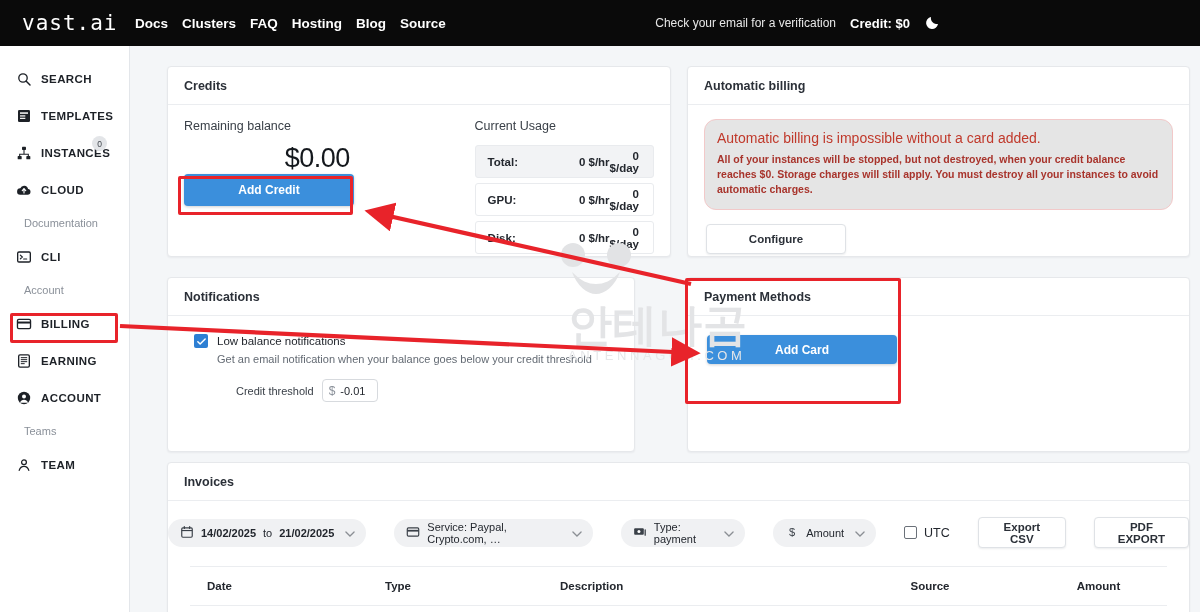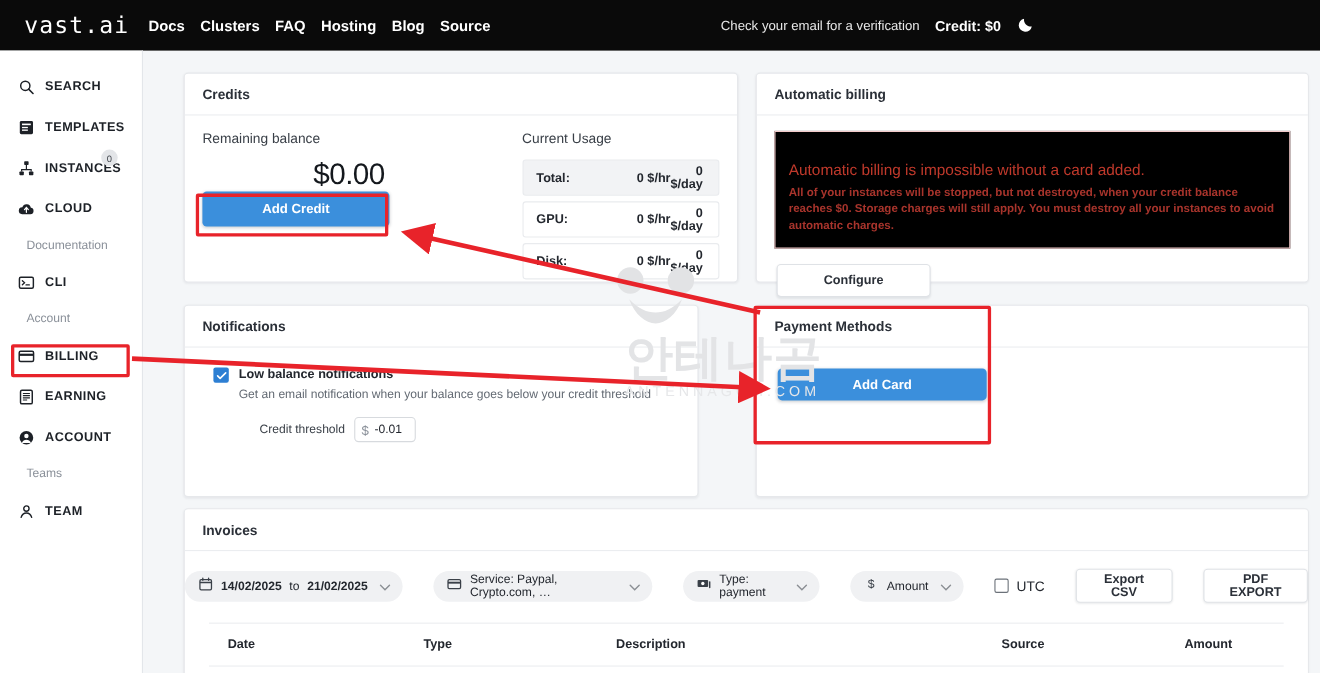--- a/index.html
+++ b/index.html
@@ -98,41 +98,41 @@
   }
   .usage-row.alt { background: #f2f3f5; }
   .u-name { width: 68px; padding-left: 12px; }
   .u-hr { width: 66px; text-align: right; }
   .u-day { flex: 1; text-align: right; padding-right: 14px; }
 
   
   #autob-card { left: 557px; top: 20px; width: 503px; height: 191px; }
   .alert {
     margin: 14px 16px 0 16px; border: 1px solid #f2c9c9;
-    background: #000000; border-radius: 0; padding: 26px 12px 11px 12px;
+    background: #e5e5e5; border-radius: 12px; padding: 10px 12px 11px 12px;
   }
   .alert-title { font-size: 14px; color: #c0392b; margin-bottom: 6px; }
   .alert-body { font-size: 10.5px; font-weight: bold; color: #a8342c; line-height: 1.45; }
   .btn-white {
     background: #fff; border: 1px solid #dfe2e6; border-radius: 4px;
     font-size: 11.5px; font-weight: bold; color: #2b3038; cursor: pointer;
     box-shadow: 0 1px 2px rgba(16,24,40,.08);
   }
   #configure-btn { margin: 14px 0 0 18px; width: 140px; height: 30px; }
 
   
   #notif-card { left: 37px; top: 231px; width: 468px; height: 175px; }
   .notif-body { padding: 18px 0 0 26px; }
   .chk-line { display: flex; align-items: center; gap: 9px; }
   .chk {
     width: 14px; height: 14px; background: #2d7fd3; border-radius: 2px;
     display: flex; align-items: center; justify-content: center;
   }
   .chk svg { width: 11px; height: 11px; }
-  .chk-lbl { font-size: 11.5px; font-weight: bold; color: #23272e; }
+  .chk-lbl { font-size: 11.5px; font-weight: normal; color: #23272e; }
   .notif-desc { font-size: 11px; color: #636a73; margin: 5px 0 0 23px; }
   .thresh-line { display: flex; align-items: center; gap: 8px; margin: 14px 0 0 42px; }
   .thresh-lbl { font-size: 11px; color: #3a4048; }
   .thresh-input {
     width: 56px; height: 23px; border: 1px solid #d7dade; border-radius: 4px;
     display: flex; align-items: center; gap: 5px; padding: 0 6px;
     font-size: 11px; color: #23272e; background: #fff;
   }
   .thresh-input .dollar { color: #8a9099; font-size: 12px; }
 

